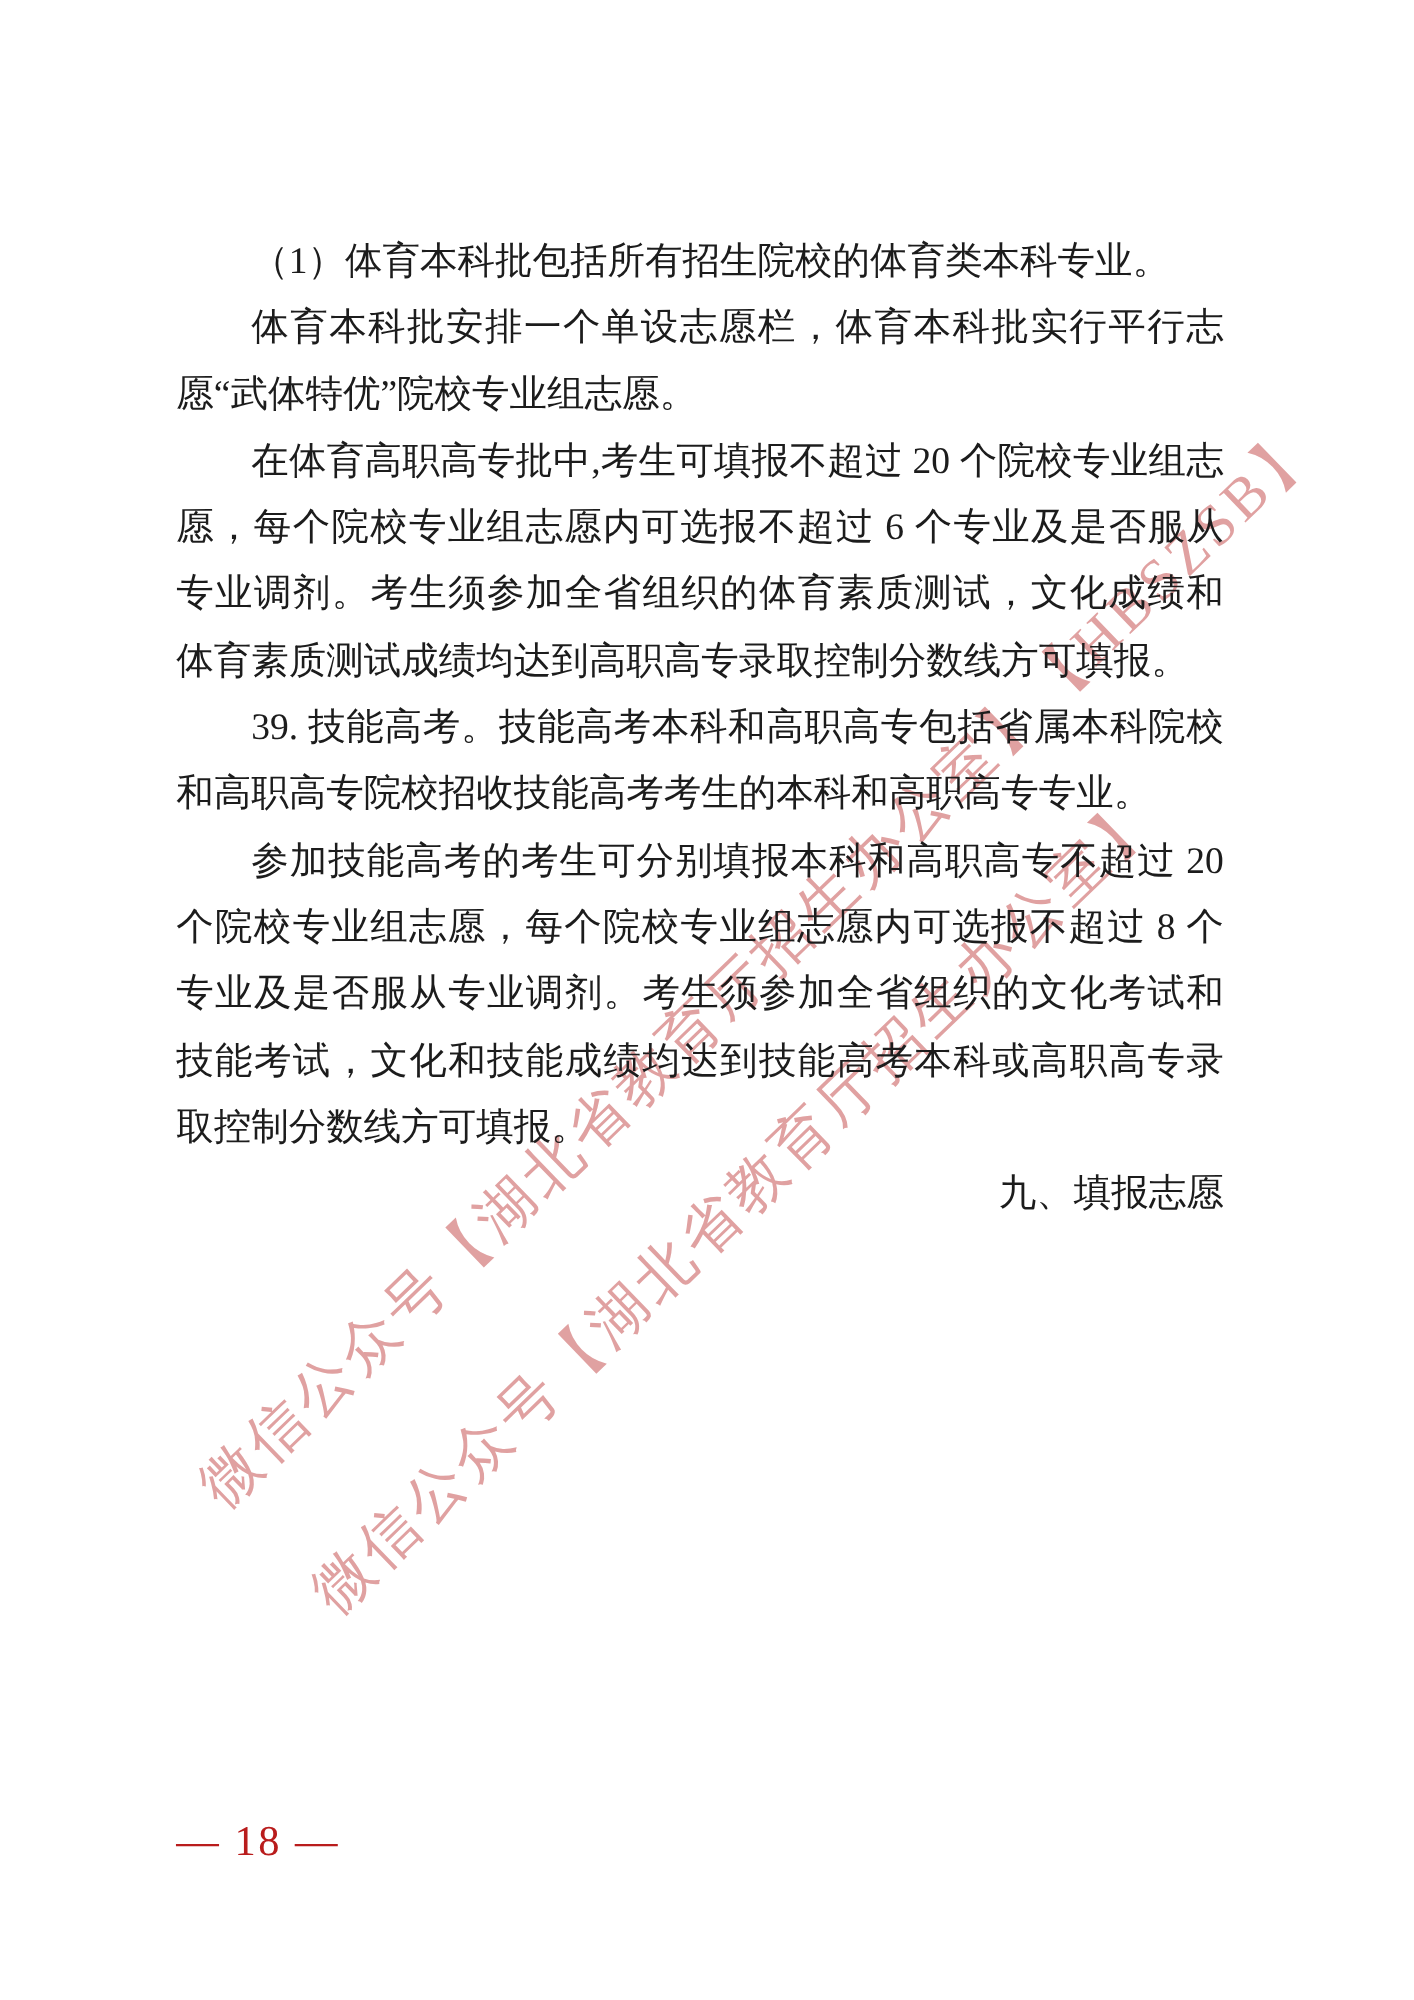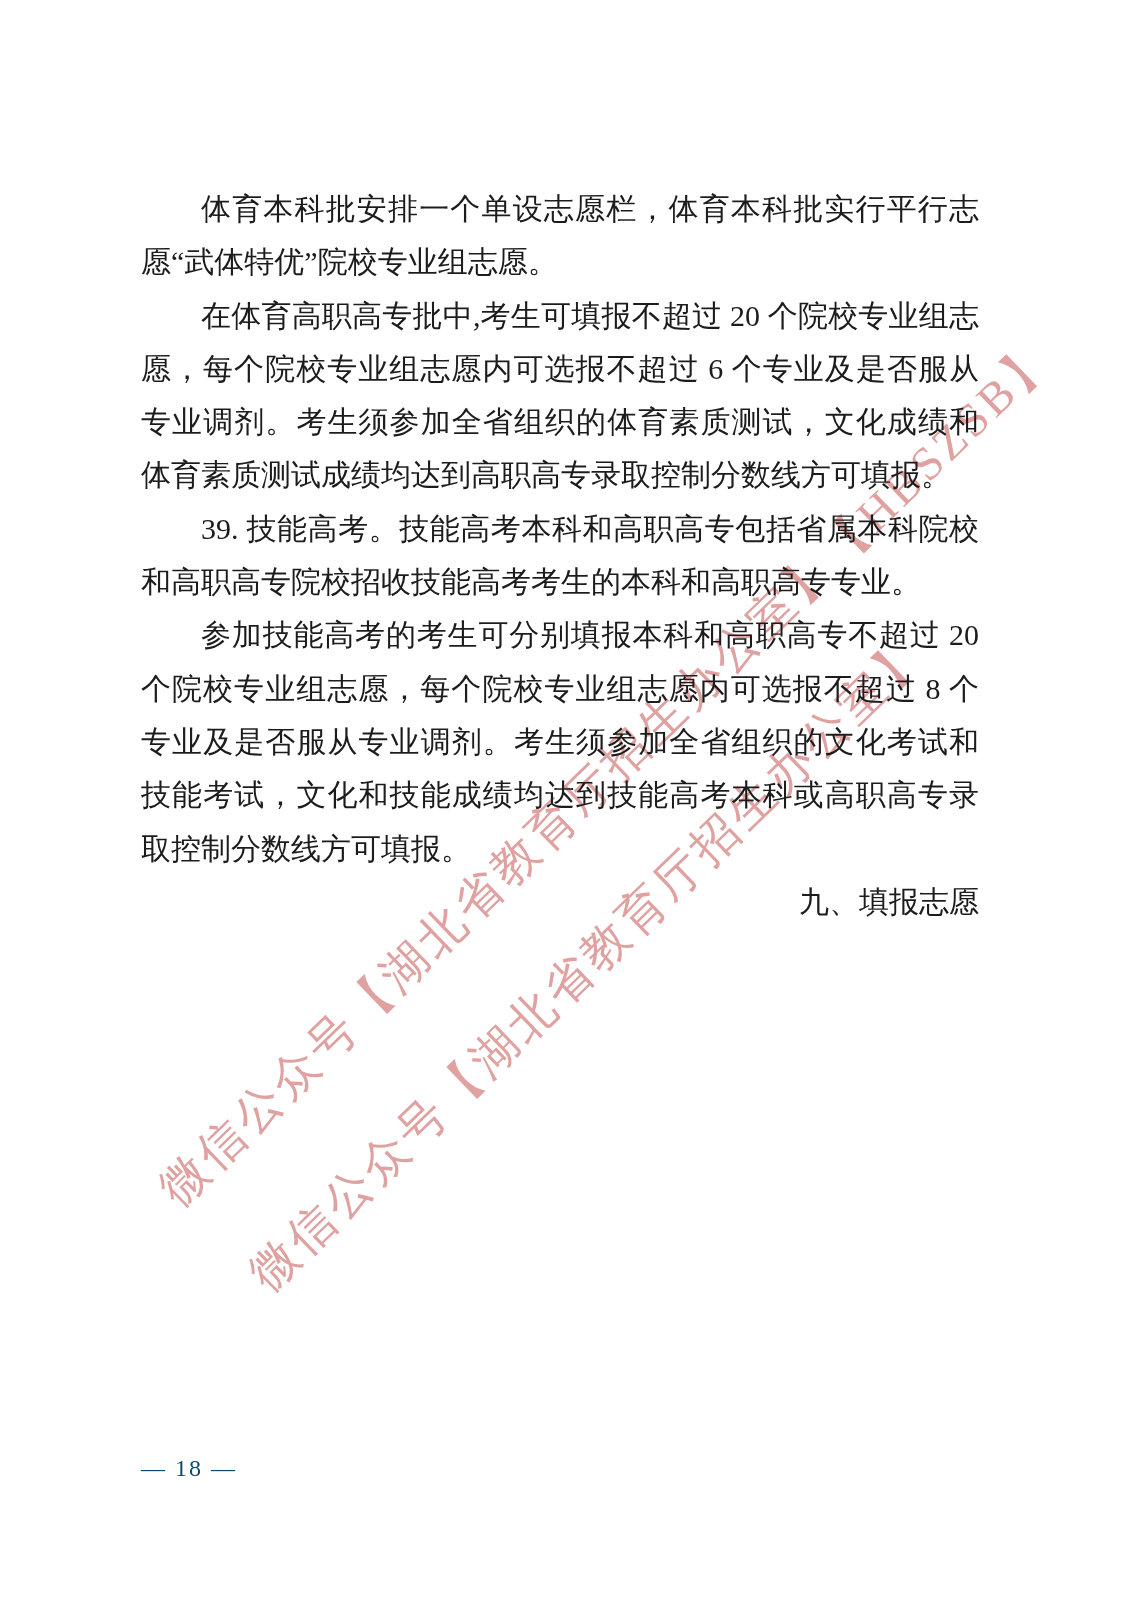--- a/index.html
+++ b/index.html
@@ -46,36 +46,37 @@
   .content p.heading{
     font-family:"Liberation Sans","DejaVu Sans",sans-serif;
     font-weight:normal;
     text-align:right;
   }
   .footer{
     position:absolute;
     z-index:2;
     left:141px;
     top:1455px;
-    color:#0c4a6e;
-    font-size:24px;
+    color:#b91c1c;
+    font-size:34px;
     letter-spacing:2px;
   }
 </style>
 </head>
 <body>
 
 <div class="page">
 
   <div class="wm wm-1">微信公众号【湖北省教育厅招生办公室】【HBSZSB】</div>
 
   <div class="wm wm-2">微信公众号【湖北省教育厅招生办公室】</div>
 
   <div class="content" id="doc-content">
 
+  <p class="body">（1）体育本科批包括所有招生院校的体育类本科专业。</p>
       <p class="body">体育本科批安排一个单设志愿栏，体育本科批实行平行志愿“武体特优”院校专业组志愿。</p>
       <p class="body">在体育高职高专批中,考生可填报不超过 20 个院校专业组志愿，每个院校专业组志愿内可选报不超过 6 个专业及是否服从专业调剂。考生须参加全省组织的体育素质测试，文化成绩和体育素质测试成绩均达到高职高专录取控制分数线方可填报。</p>
       <p class="body">39. 技能高考。技能高考本科和高职高专包括省属本科院校和高职高专院校招收技能高考考生的本科和高职高专专业。</p>
       <p class="body">参加技能高考的考生可分别填报本科和高职高专不超过 20 个院校专业组志愿，每个院校专业组志愿内可选报不超过 8 个专业及是否服从专业调剂。考生须参加全省组织的文化考试和技能考试，文化和技能成绩均达到技能高考本科或高职高专录取控制分数线方可填报。</p>
       <p class="heading">九、填报志愿</p>
     </div>
 
   <div class="footer">— 18 —</div>
 
 </div>

